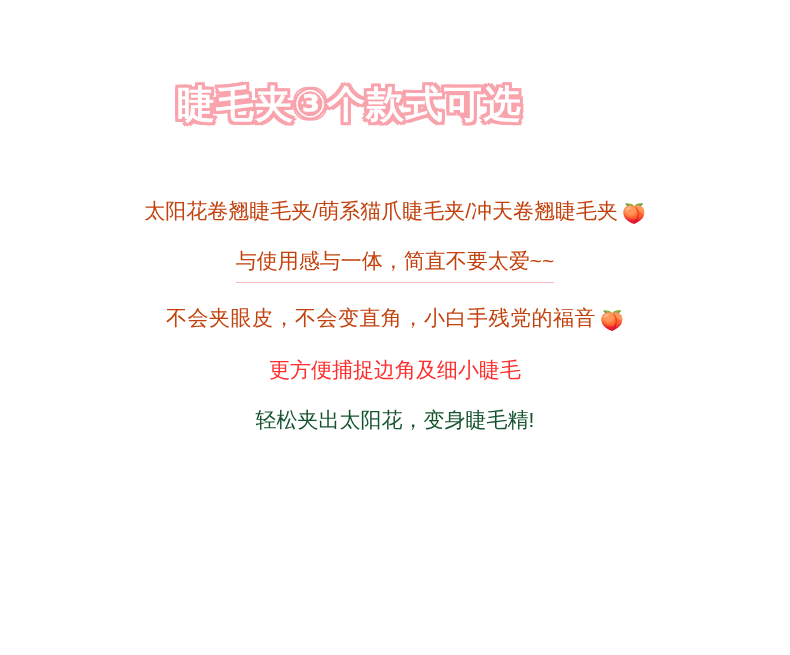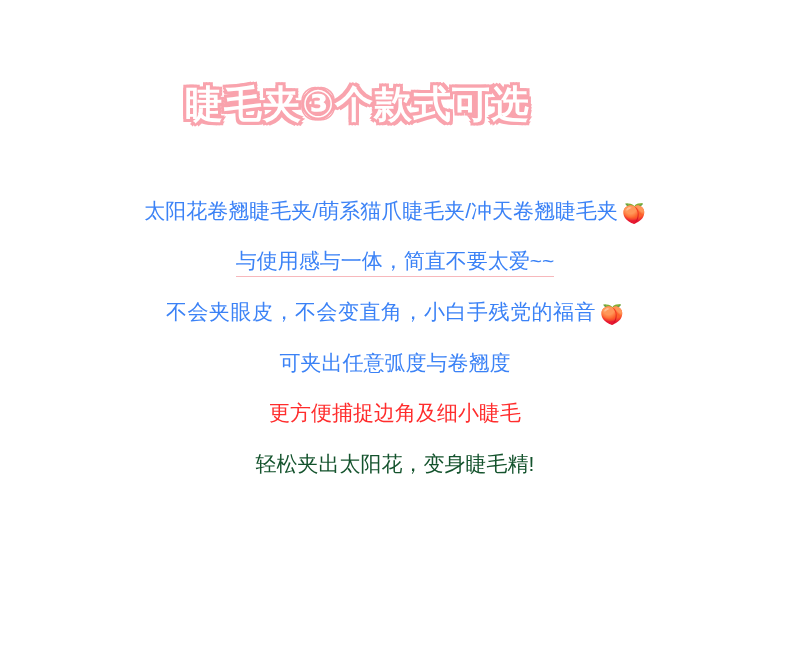--- a/index.html
+++ b/index.html
@@ -17,21 +17,21 @@
     position: relative;
     width: 790px;
     height: 655px;
     box-sizing: border-box;
   }
 
   
   .title-wrap {
     position: absolute;
     top: 56px;
-    left: 8px;
+    left: 0;
     width: 699px;
     text-align: center;
   }
   .title {
     display: inline-block;
     font-family: "DejaVu Sans", "Liberation Sans", sans-serif;
     font-size: 38px;
     font-weight: bold;
     letter-spacing: 1px;
     color: #ffffff;
@@ -53,35 +53,36 @@
   .lines {
     position: absolute;
     top: 196px;
     left: 0;
     width: 790px;
     text-align: center;
   }
   .line {
     width: 100%;
     text-align: center;
-    color: #3b82f6;
+    color: #c2410c;
     font-size: 21px;
     line-height: 1.45;
     margin: 0 0 21px 0;
     white-space: nowrap;
   }
   .line .em {
     font-size: 21px;
   }
   .line-1 { font-size: 21.5px; margin-bottom: 18px; }
   .line-2 {
     margin-bottom: 20px;
   }
   .line-2 .underlined {
     display: inline-block;
+    padding-bottom: 6px;
     border-bottom: 1.5px solid #f7b8bc;
   }
   .line-3 { margin-bottom: 19px; letter-spacing: 0.5px; }
   .line-4 { margin-bottom: 19px; }
   .line-5 {
     color: #ff2d2d;
     font-weight: normal;
     font-size: 22px;
     margin-bottom: 20px;
   }
@@ -114,23 +115,20 @@
     </p>
 
     <p class="line line-2">
       <span class="underlined">与使用感与一体，简直不要太爱~~</span>
     </p>
 
     <p class="line line-3">
       <span class="em">不会夹眼皮，不会变直角，小白手残党的福音</span><span class="emoji">🍑</span>
     </p>
 
-    <p class="line line-4">
-      <span class="em">可夹出任意弧度与卷翘度</span>
-    </p>
 
     <p class="line line-5">
       <span class="em">更方便捕捉边角及细小睫毛</span>
     </p>
 
 
     <p class="line line-7">
       <span class="em">轻松夹出太阳花，变身睫毛精!</span>
     </p>
 

